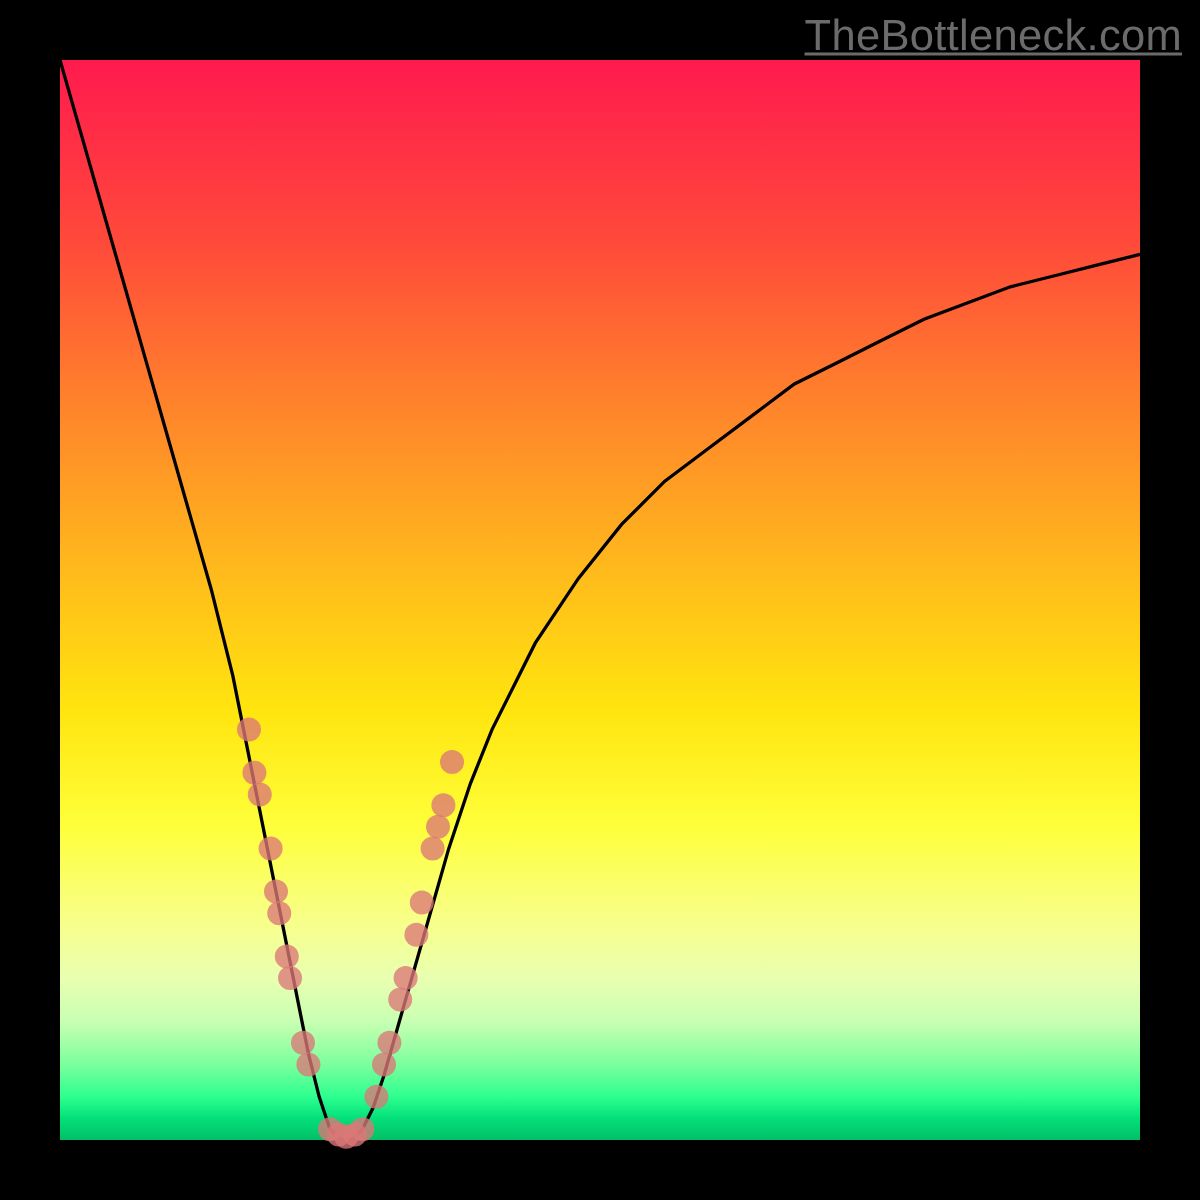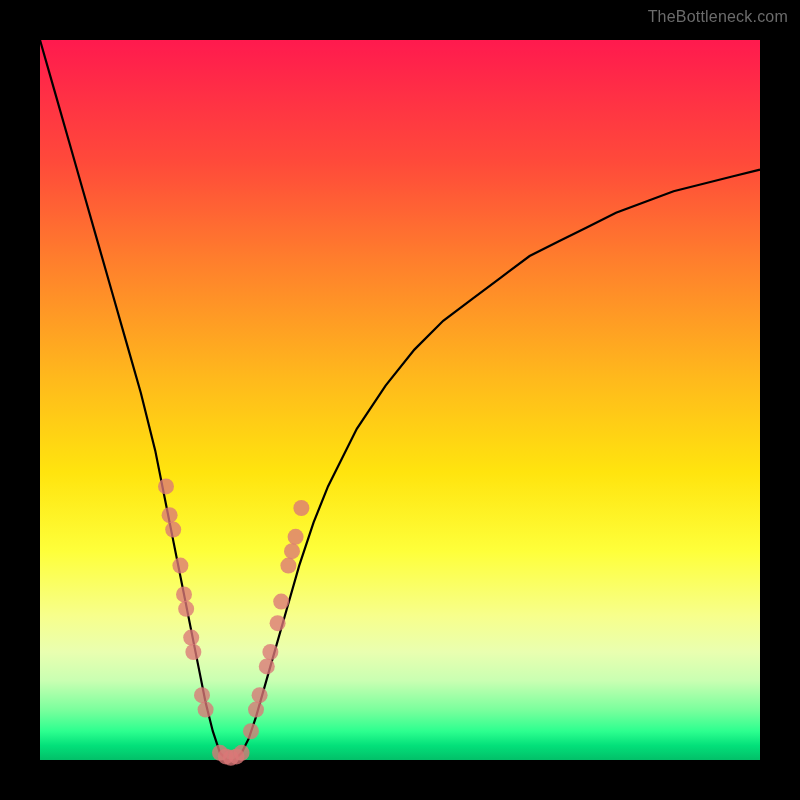--- a/index.html
+++ b/index.html
@@ -41,23 +41,24 @@
       #2dff8f 96%,
       #03e07a 98%,
       #02bf68 100%
     );
   }
   .watermark {
     position: absolute;
     top: 8px;
     right: 12px;
     color: #6b6b6b;
-    font-size: 16px;
+    font-size: 29px;
     letter-spacing: 0.2px;
     font-weight: 400;
+    text-decoration: underline;
   }
   svg.overlay {
     position: absolute;
     left: 0;
     top: 0;
     width: 720px;
     height: 720px;
     overflow: visible;
   }
   .curve {

